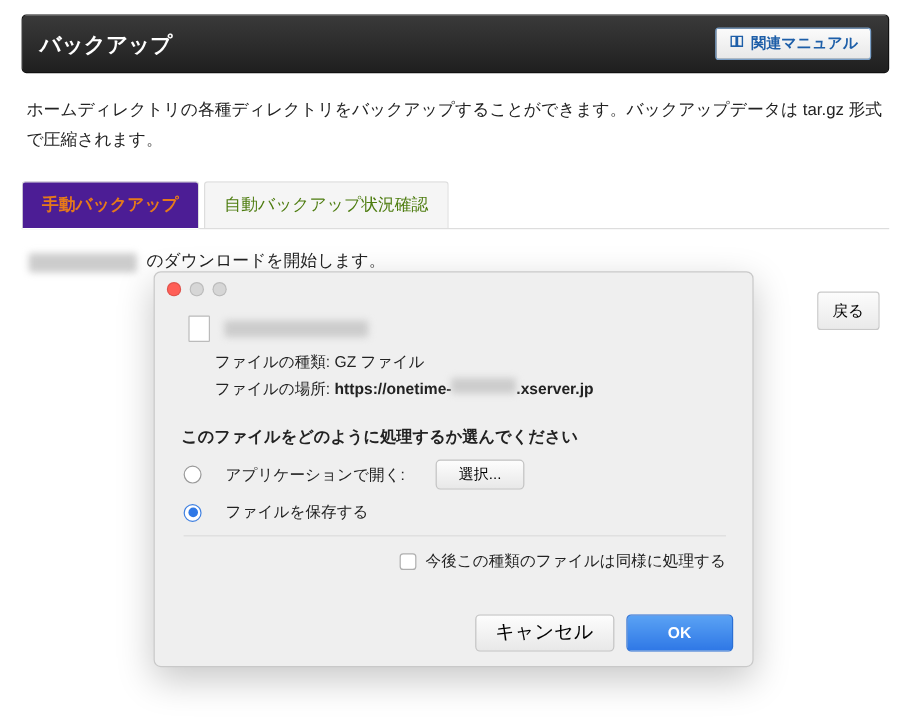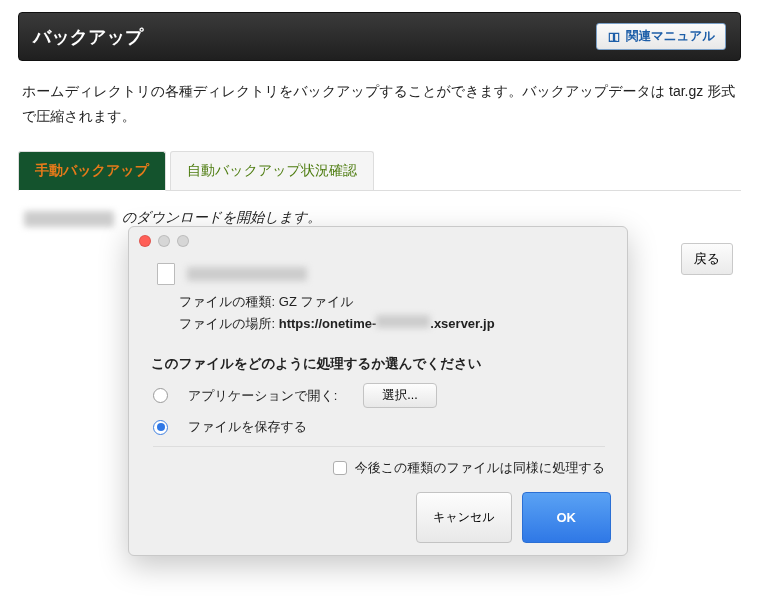--- a/index.html
+++ b/index.html
@@ -26,21 +26,21 @@
     .titlebar h1 { color: #fff; font-size: 18px; font-weight: 700; }
     .manual-btn {
       background: linear-gradient(#fbfbfb, #e8e8e8);
       border: 1px solid #7aa0c8;
       color: #1d5ea8;
       font-size: 12.5px;
       font-weight: 700;
       padding: 4px 10px;
       border-radius: 3px;
       display: inline-flex;
-      align-items: flex-end;
+      align-items: flex-start;
       gap: 5px;
       cursor: pointer;
     }
     .manual-btn .ico {
       display: inline-flex;
       width: 14px; height: 14px;
     }
     .desc { margin: 18px 4px 22px; line-height: 1.8; }
     .tabs { display: flex; border-bottom: 1px solid #ddd; }
     .tab {
@@ -50,39 +50,39 @@
       border-bottom: none;
       background: #f5f5f5;
       color: #4d7c0f;
       cursor: pointer;
       margin-right: 4px;
       border-top-left-radius: 3px;
       border-top-right-radius: 3px;
       white-space: nowrap;
     }
     .tab.active {
-      background: #14532d;
+      background: #4c1d95;
       color: #e67a1a;
       font-weight: 700;
       border-bottom: 1px solid #fff;
       margin-bottom: -1px;
     }
     .content { padding: 16px 6px; }
     .blur {
       display: inline-block;
       background: #ccc;
       color: transparent;
       border-radius: 2px;
       filter: blur(3px);
       vertical-align: middle;
     }
     .blur.sm { width: 90px; height: 16px; }
     .blur.fn { width: 120px; height: 14px; margin-left: 6px; }
     .blur.host { width: 54px; height: 13px; vertical-align: baseline; }
-    .status-line { display: flex; align-items: flex-end; gap: 8px; margin-top: 2px; font-style: italic; }
+    .status-line { display: flex; align-items: flex-end; gap: 8px; margin-top: 2px; }
     .back-row { display: flex; justify-content: flex-end; margin: 16px 2px 0; }
     .back-btn {
       background: linear-gradient(#fcfcfc, #eaeaea);
       border: 1px solid #c9c9c9;
       padding: 6px 12px;
       font-size: 13px;
       border-radius: 3px;
       cursor: pointer;
     }
     
@@ -162,22 +162,22 @@
     }
     .dlg-footer {
       position: absolute;
       bottom: 12px; right: 16px;
       display: flex; gap: 10px;
     }
     .btn-cancel {
       background: linear-gradient(#fdfdfd, #e8e8e8);
       border: 1px solid #c3c3c3;
       border-radius: 4px;
-      padding: 16px 16px;
-      font-size: 12px;
+      padding: 4px 16px;
+      font-size: 16px;
       cursor: pointer;
     }
     .btn-ok {
       background: linear-gradient(#5aa2f4, #2f78e6);
       border: 1px solid #2b6fd4;
       color: #fff;
       border-radius: 4px;
       padding: 4px 34px;
       font-size: 13px;
       font-weight: 600;

